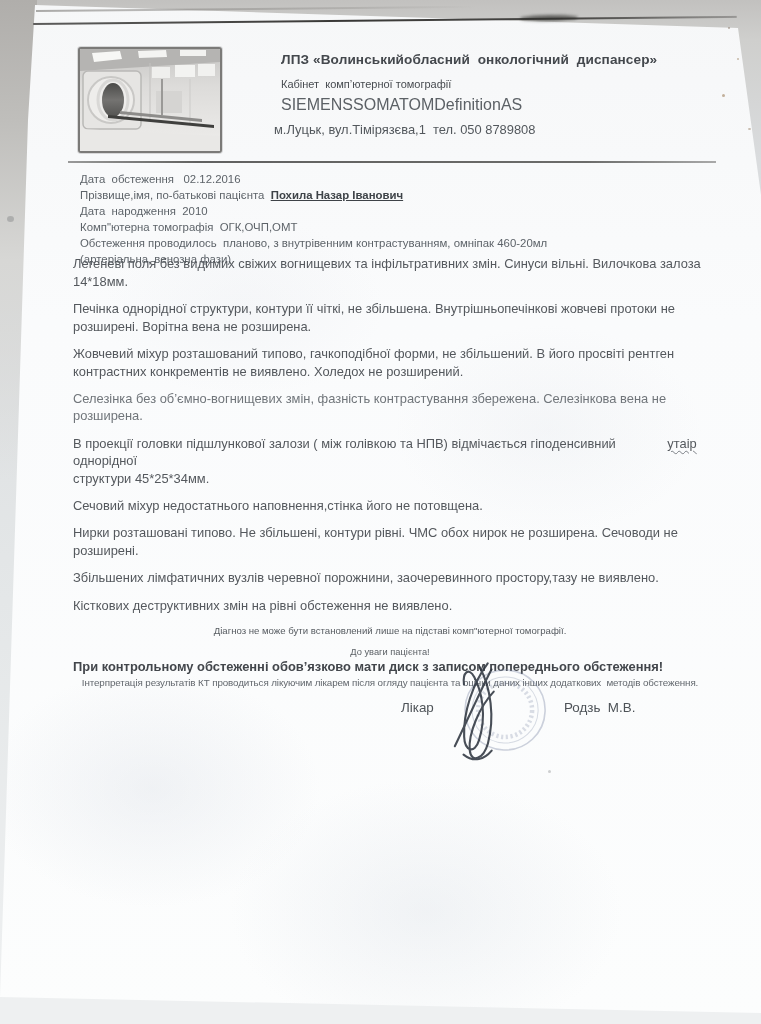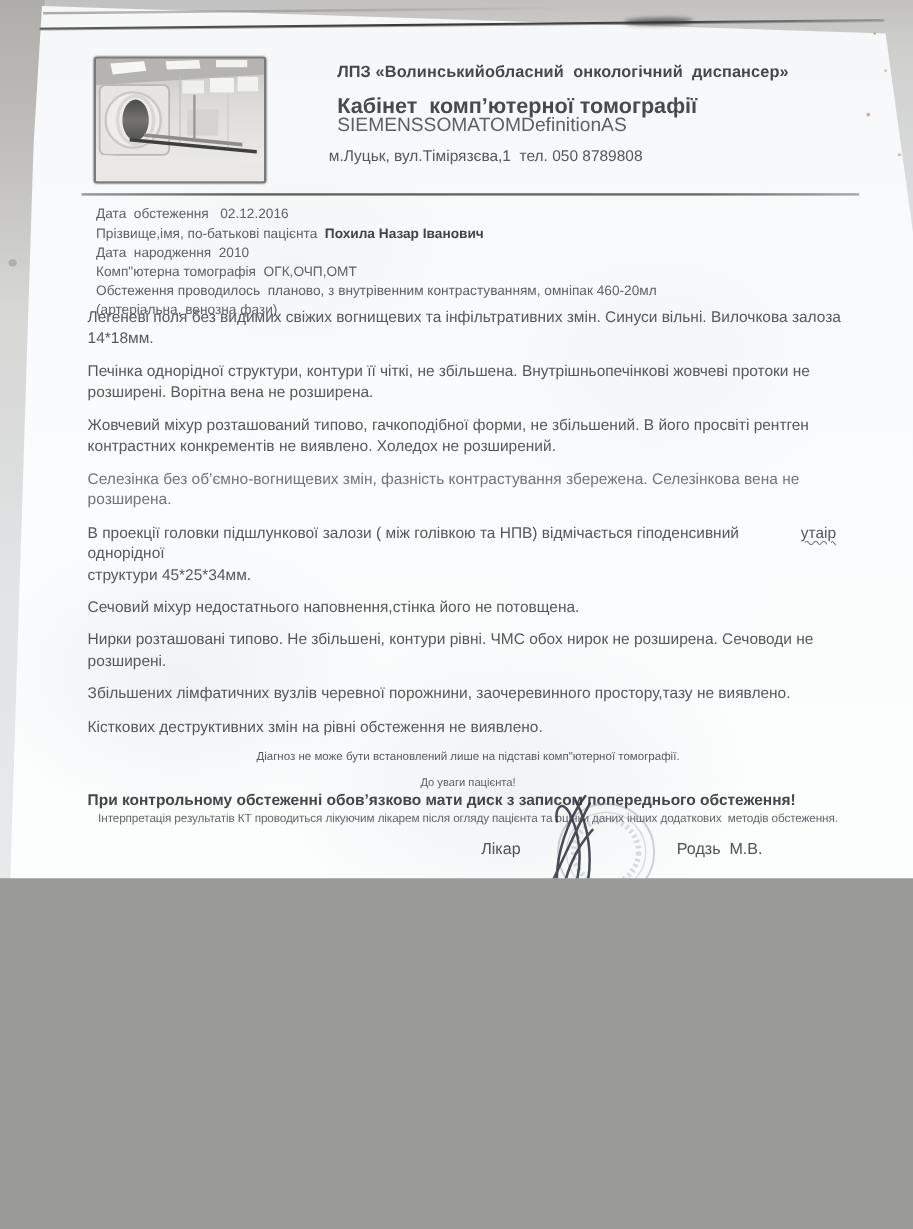--- a/index.html
+++ b/index.html
@@ -1,17 +1,17 @@
 <!DOCTYPE html>
 <html><head>
 <meta charset="utf-8">
 <style>
   html,body{margin:0;padding:0;background:#9a9a98;}
   .scan{
-    position:relative;width:761px;height:732px;overflow:hidden;
+    position:relative;width:761px;height:1024px;overflow:hidden;
     font-family:"Liberation Sans", sans-serif;
     background:linear-gradient(180deg,#c2c1bf 0px,#cfcfcd 40px,#dadcde 160px,#e4e7e8 600px,#eef0f1 1000px);
   }
   
   .bg-topleft{position:absolute;left:0;top:0;width:37px;height:520px;
     background:linear-gradient(180deg,#b0aeab 0,#bfbebb 120px,#d7d7d5 260px,rgba(230,231,231,0) 480px);}
   
   .paper{position:absolute;inset:0;
     background:
       radial-gradient(240px 170px at 20% 77%, rgba(214,219,227,.32), transparent 70%),
@@ -34,30 +34,30 @@
   .sp3{left:748px;top:128px;width:3px;height:2px;background:rgba(140,110,80,.45);}
   .sp4{left:728px;top:27px;width:2px;height:2px;background:rgba(120,100,80,.5);}
   .sp5{left:7px;top:216px;width:7px;height:6px;background:rgba(110,112,116,.35);filter:blur(.5px);}
   .sp6{left:548px;top:770px;width:3px;height:3px;background:rgba(120,122,125,.35);}
   .content{position:absolute;inset:0;}
   
   .photo{position:absolute;left:78px;top:47px;width:140px;height:102px;
     border:2px solid #7b7a78;border-radius:3px;background:#ddd;box-shadow:0 0 0 1px rgba(120,120,118,.25);}
   .photo svg{display:block;width:100%;height:100%;border-radius:1px;}
   .h-org{position:absolute;left:281px;top:52px;font-size:13.6px;font-weight:bold;color:#44484d;letter-spacing:.1px;white-space:pre-wrap;}
-  .h-dept{position:absolute;left:281px;top:78px;font-size:18px;font-weight:bold;color:#474b50;white-space:pre-wrap;}
+  .h-dept{position:absolute;left:281px;top:78px;font-size:11px;font-weight:normal;color:#474b50;white-space:pre-wrap;}
   .h-equip{position:absolute;left:281px;top:96px;font-size:16px;color:#5c6166;white-space:pre-wrap;}
   .h-addr{position:absolute;left:274px;top:122px;font-size:12.9px;color:#53585d;white-space:pre-wrap;}
   .divider{position:absolute;left:68px;top:161px;width:648px;height:2.4px;
     background:linear-gradient(90deg,rgba(75,75,73,.55),rgba(70,70,68,.85) 20%,rgba(72,72,70,.8) 80%,rgba(90,90,88,.5));
     filter:blur(.25px);}
   
   .patient{position:absolute;left:80px;top:172px;width:620px;}
   .pline{font-size:11.4px;line-height:15.9px;color:#5d6369;white-space:pre-wrap;}
-  .pline .pname{font-weight:bold;color:#3e4348;}
+  .pline .pname{font-weight:bold;color:#3e4348;text-decoration:underline;}
   
   .paras{position:absolute;left:73px;top:255px;width:660px;}
   .para{margin:0 0 9.5px 0;font-size:12.9px;line-height:17.7px;color:#54585d;white-space:pre-wrap;}
   .para.bold{font-weight:bold;color:#42464b;margin-top:44px;}
   .para.faded{color:#70757a;}
   .wavy{text-decoration-line:underline;text-decoration-style:wavy;
     text-decoration-color:rgba(95,100,106,.8);text-decoration-thickness:1px;text-underline-offset:2px;margin-left:48px;}
   
   .notice{position:absolute;left:70px;width:640px;text-align:center;white-space:pre-wrap;}
   .n1{top:647px;font-size:9.3px;color:#5a5f64;}

